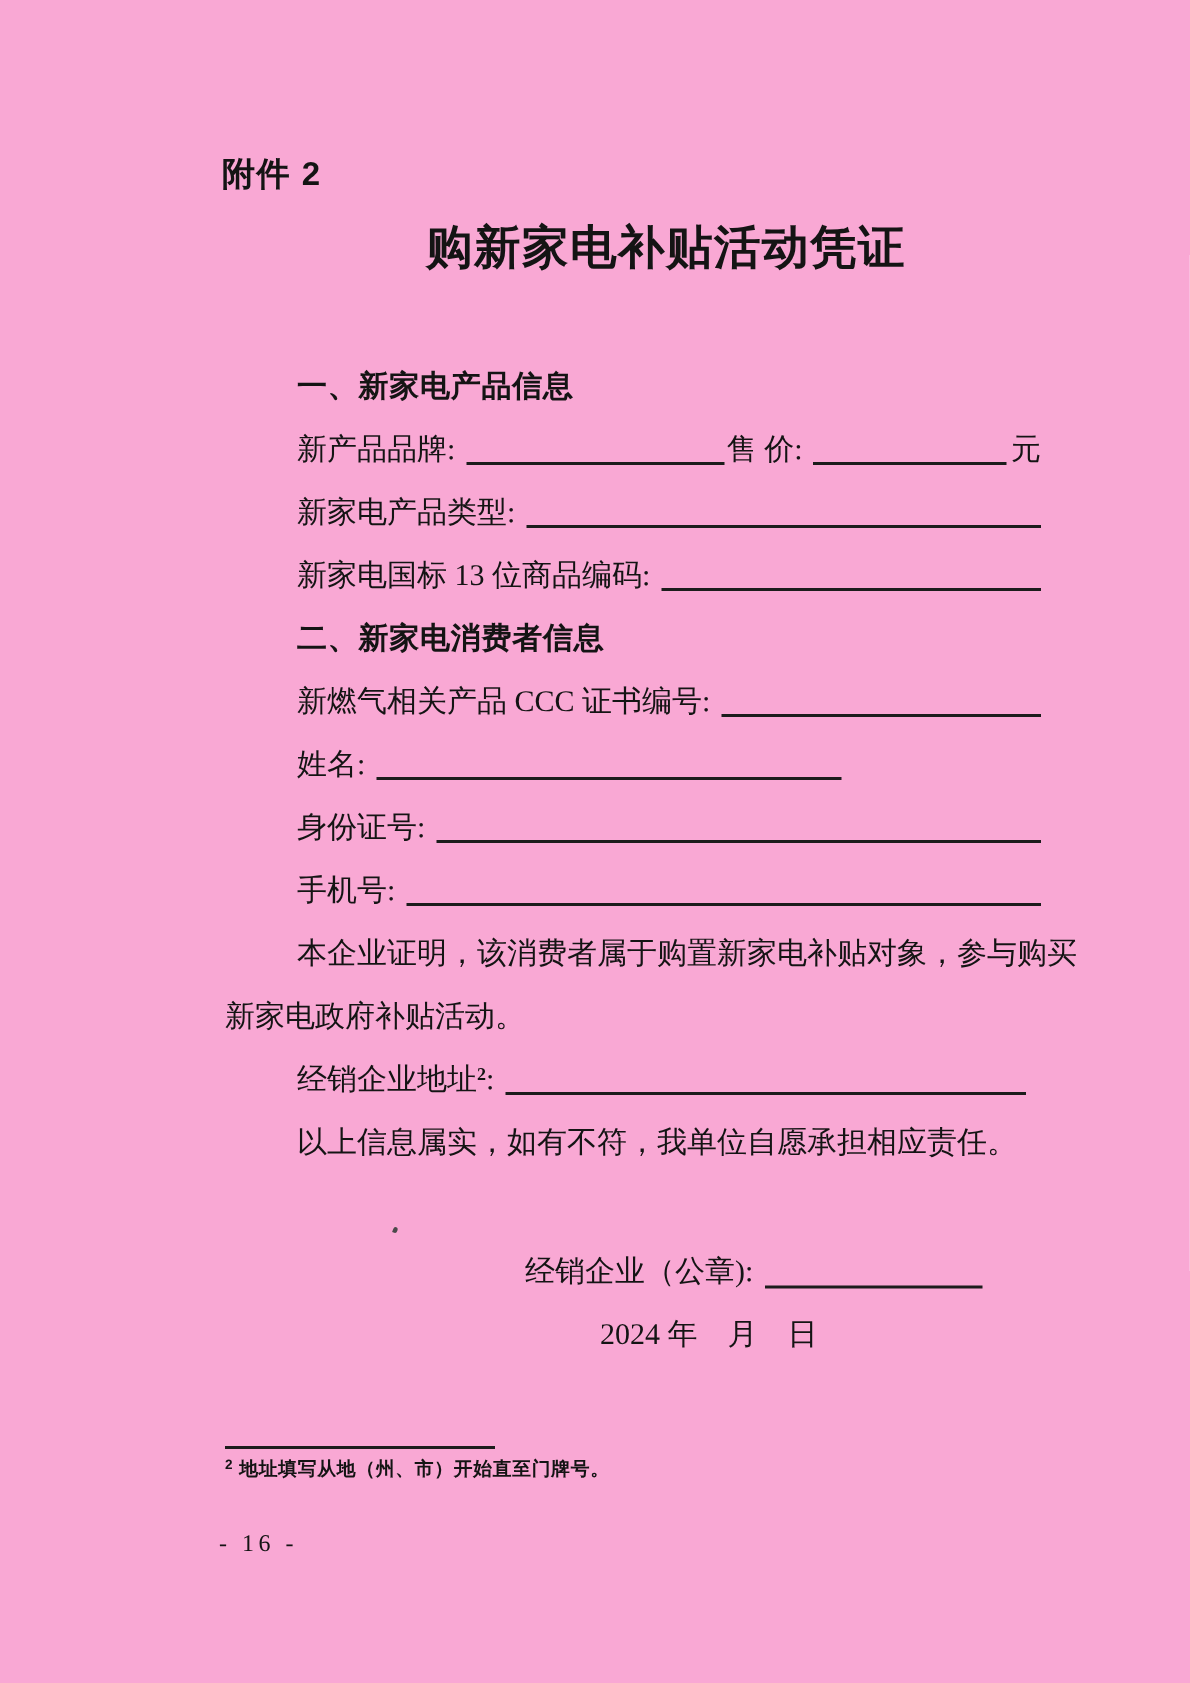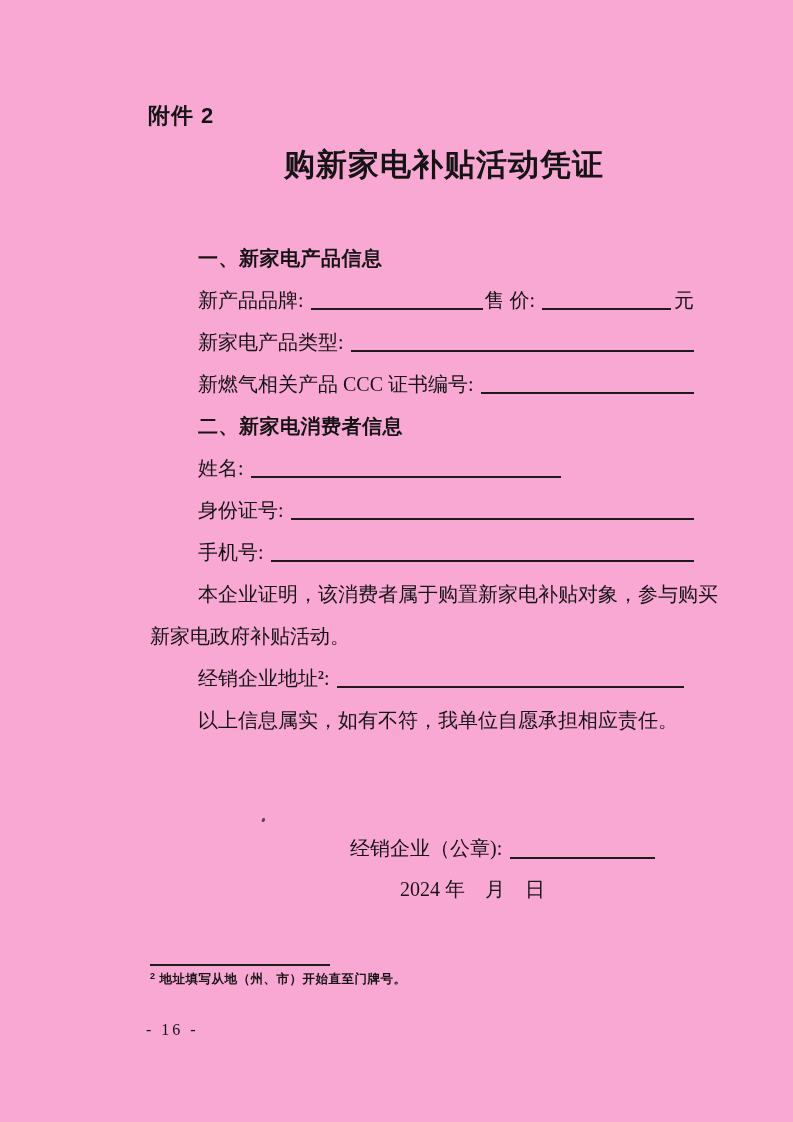--- a/index.html
+++ b/index.html
@@ -98,30 +98,35 @@
       <span class="bl fx"></span>
       <span class="lb unit">元</span>
     </div>
 
     <div class="row">
       <span class="ind"></span>
       <span class="lb">新家电产品类型:</span>
       <span class="bl fx"></span>
     </div>
 
-
     <div class="row">
       <span class="ind"></span>
-      <span class="lb">新燃气相关产品 CCC 证书编号:</span>
+      <span class="lb">新家电国标 13 位商品编码:</span>
       <span class="bl fx"></span>
     </div>
 
     <div class="row">
       <span class="ind"></span>
       <span class="lb heading">二、新家电消费者信息</span>
+    </div>
+
+    <div class="row">
+      <span class="ind"></span>
+      <span class="lb">新燃气相关产品 CCC 证书编号:</span>
+      <span class="bl fx"></span>
     </div>
 
     <div class="row">
       <span class="ind"></span>
       <span class="lb">姓名:</span>
       <span class="bl w310"></span>
     </div>
 
     <div class="row">
       <span class="ind"></span>

